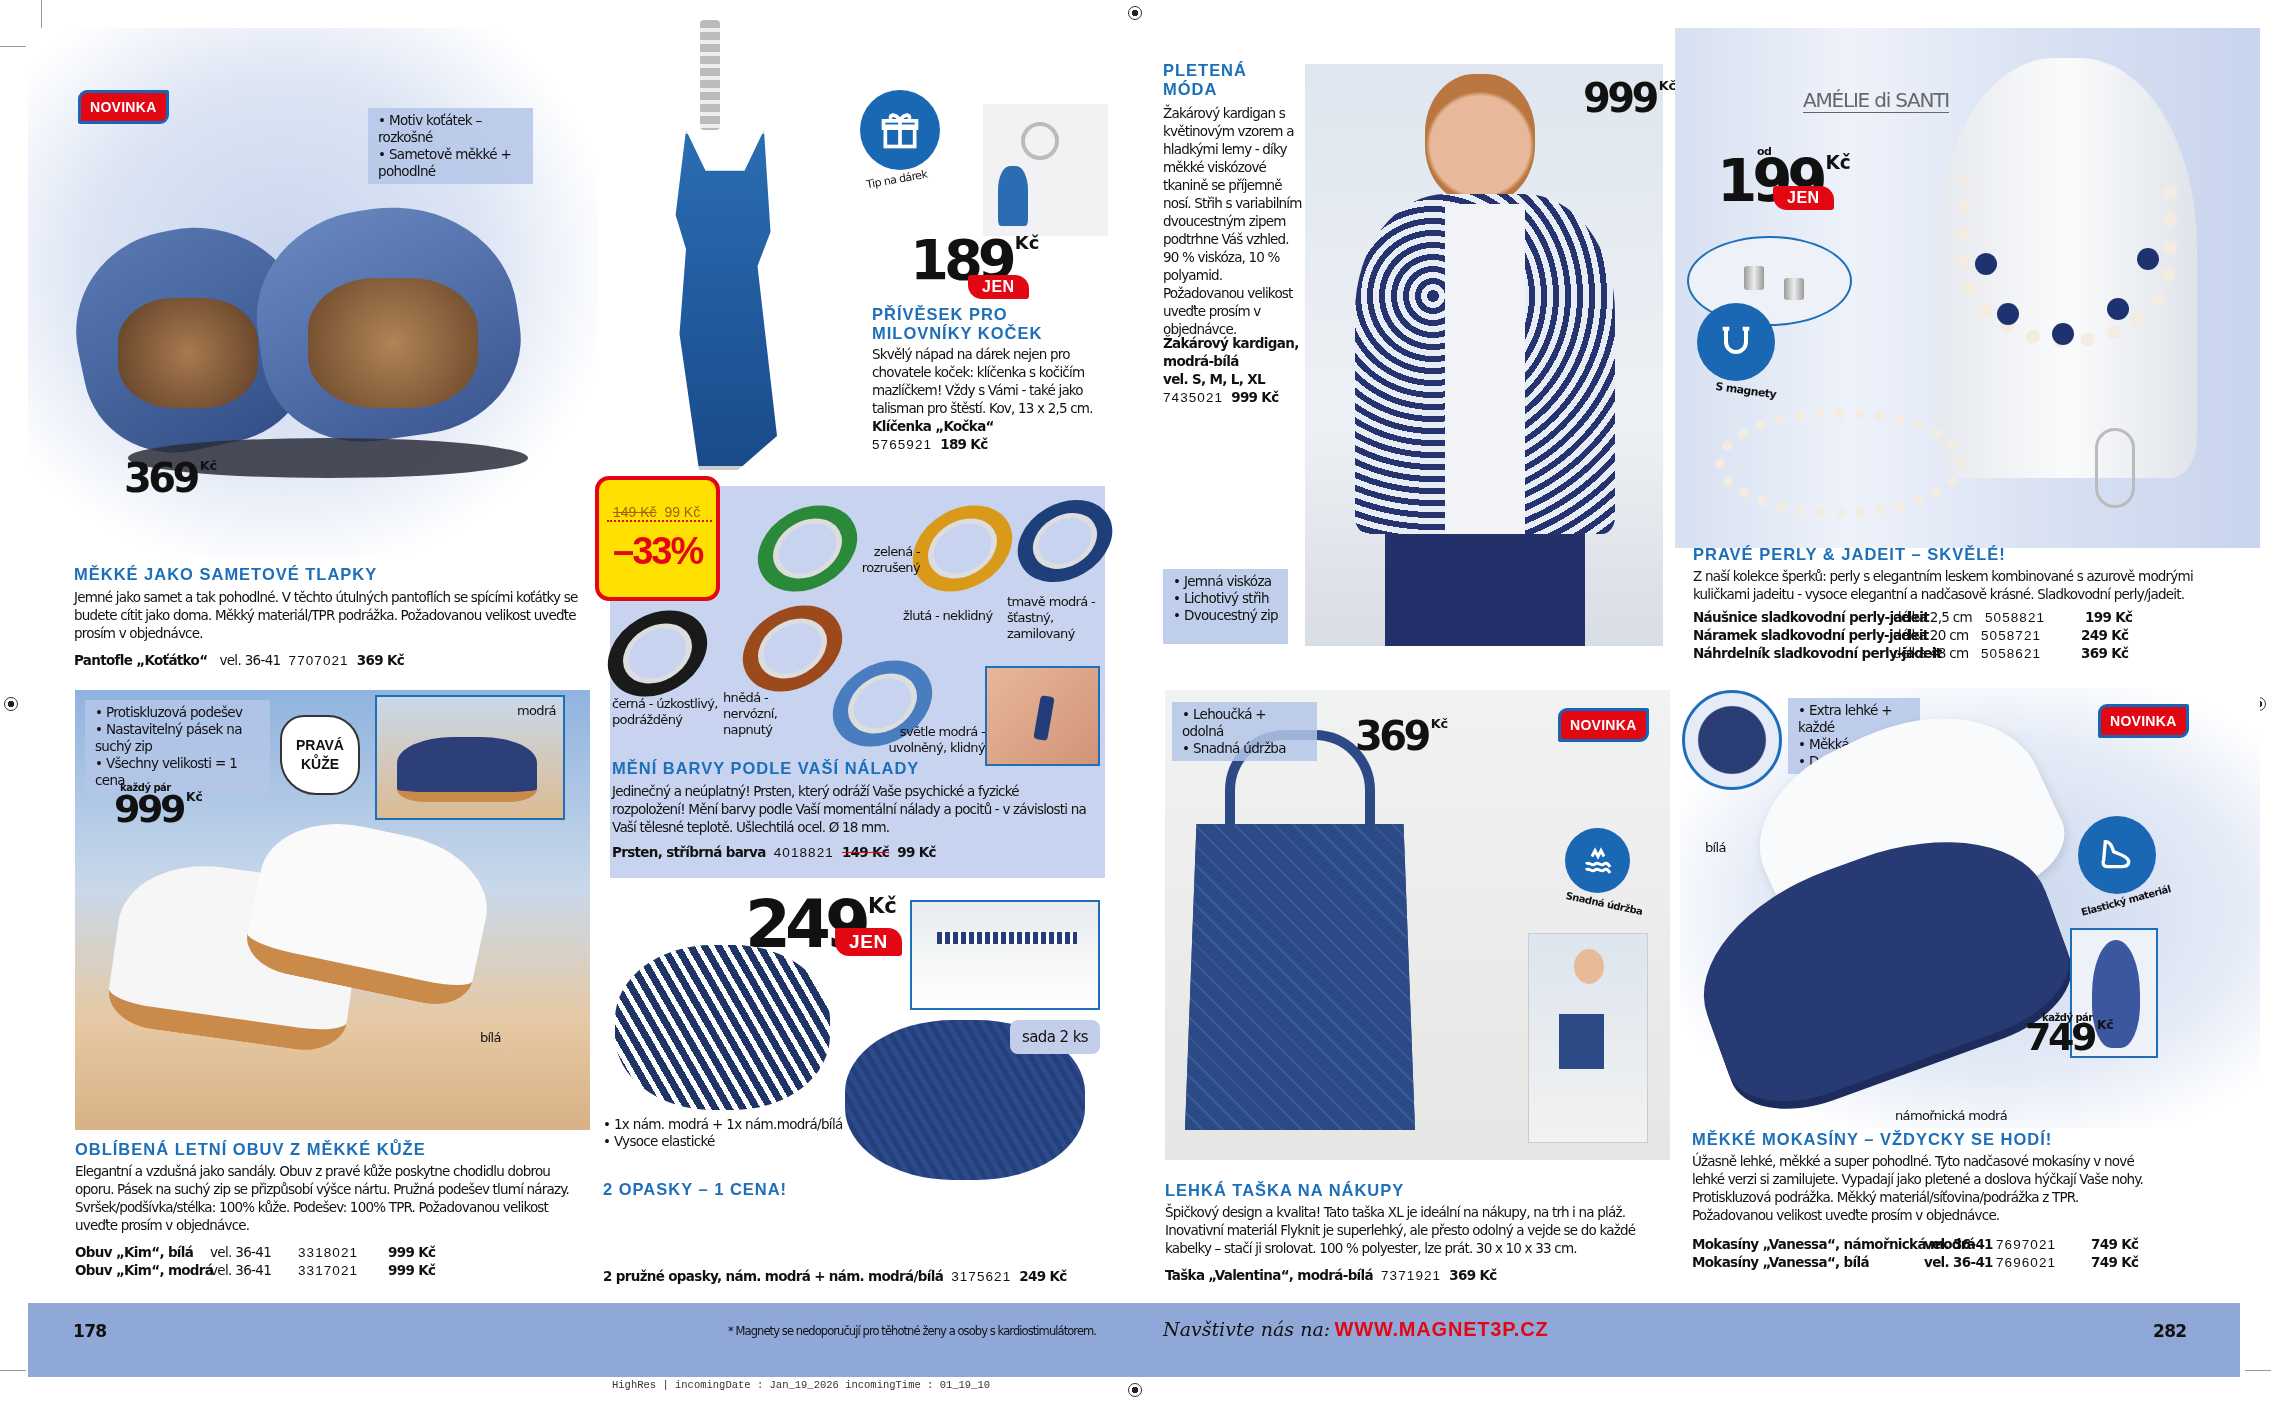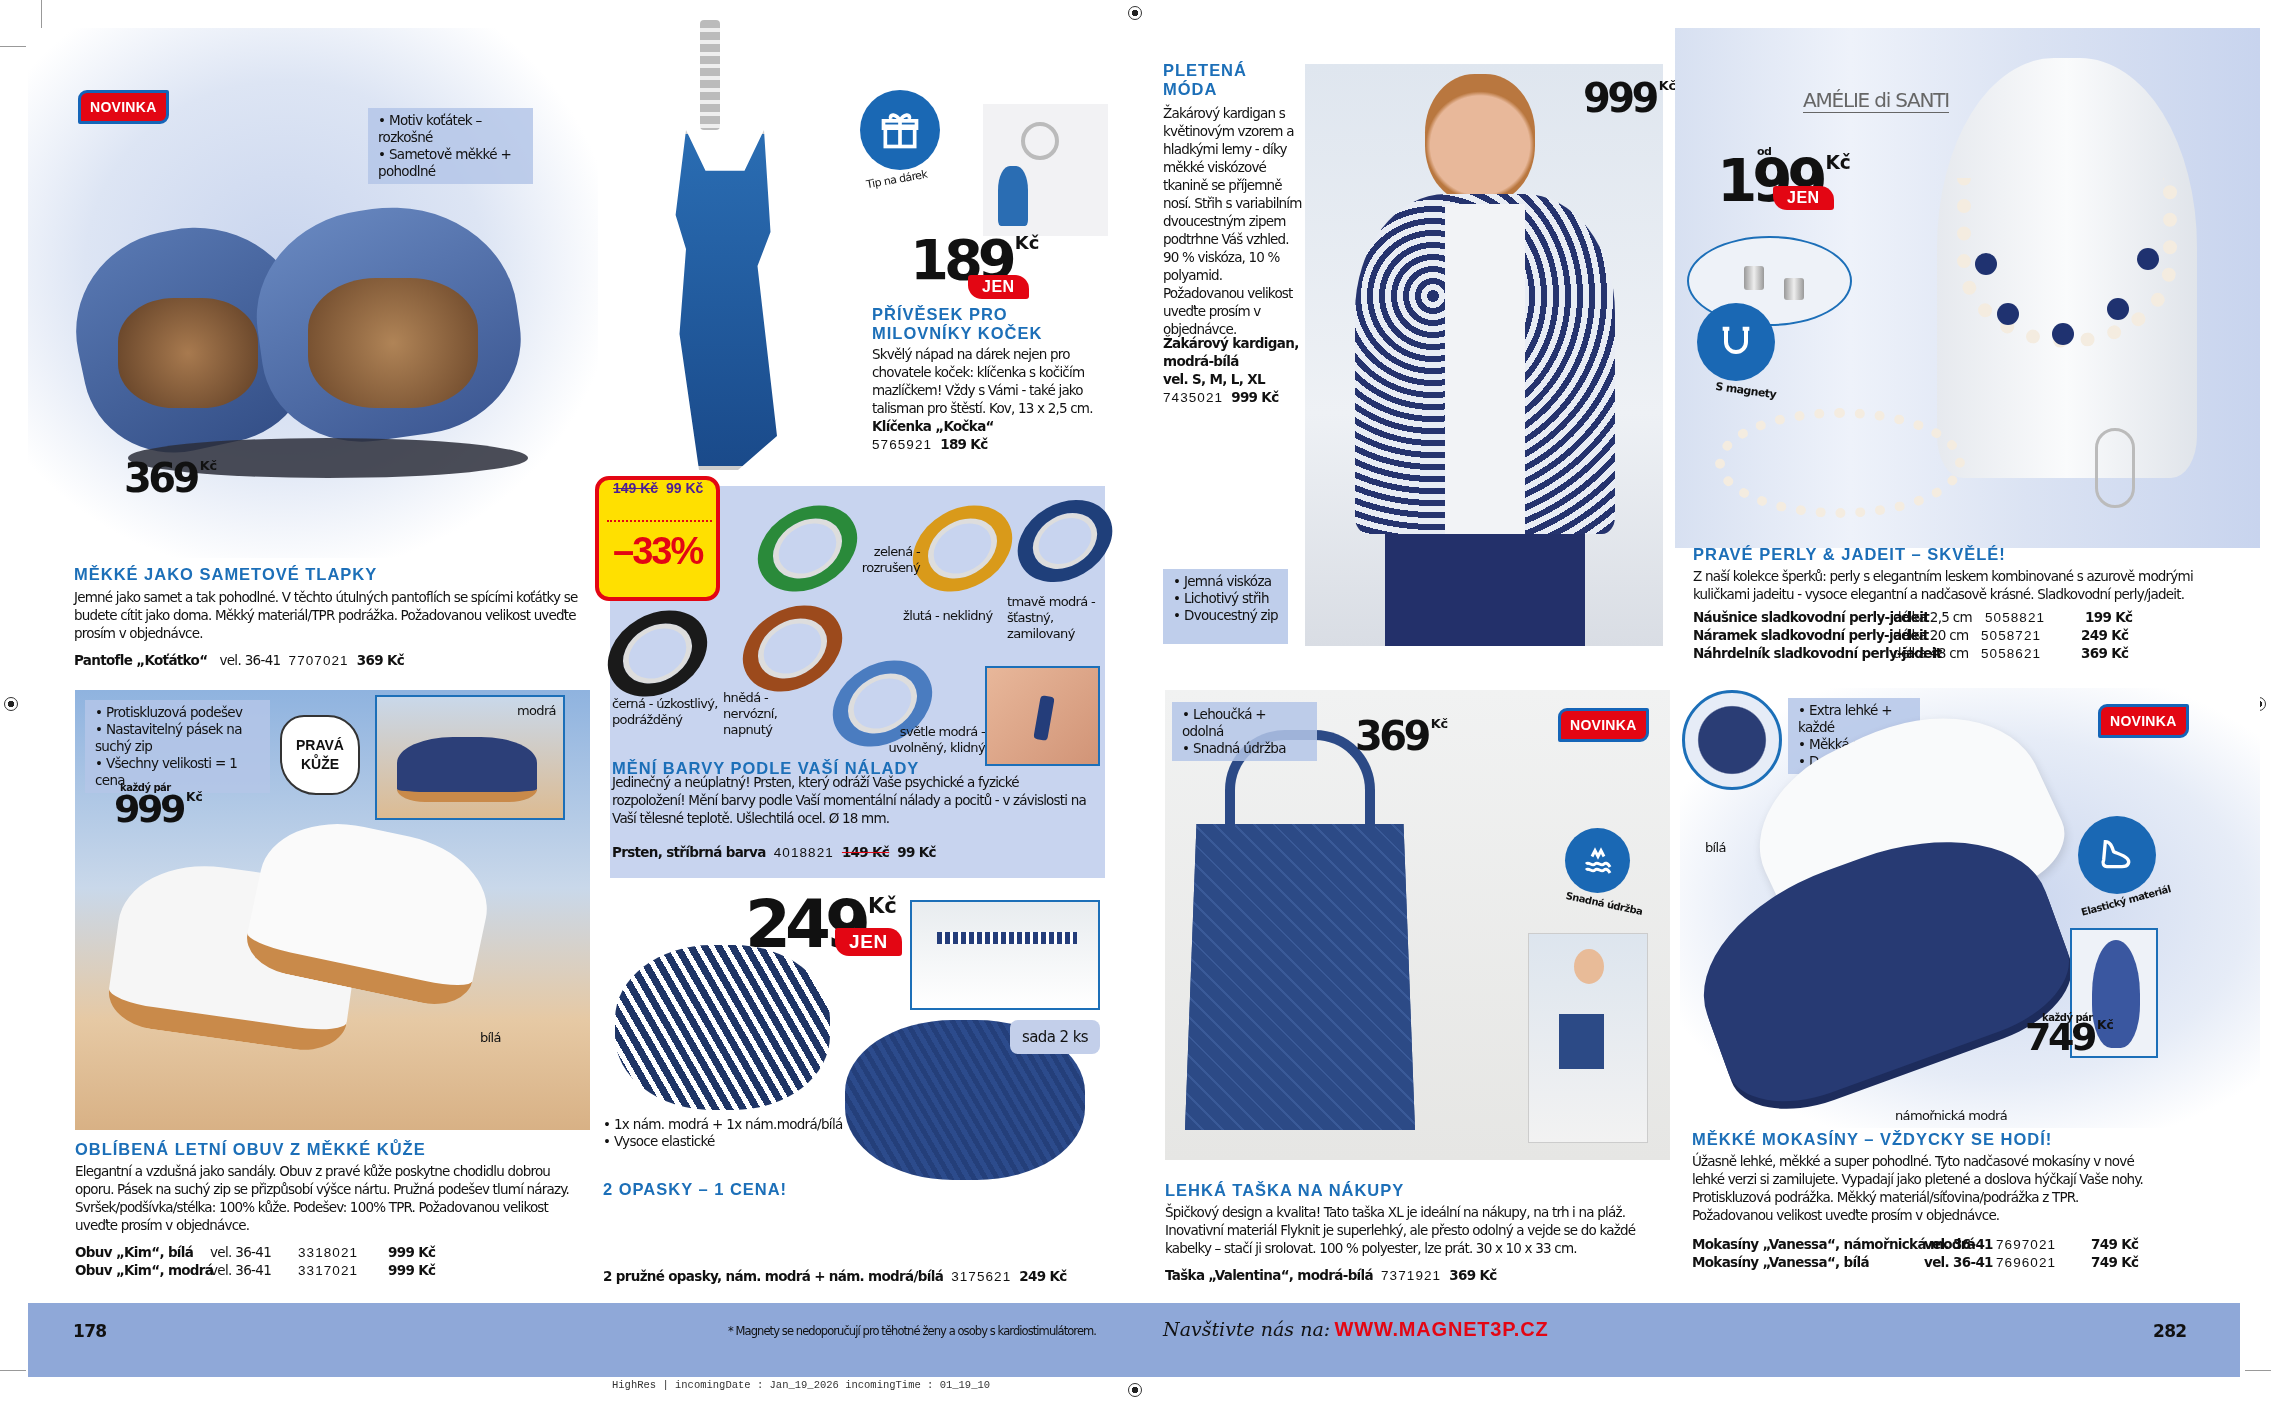--- a/index.html
+++ b/index.html
@@ -71,42 +71,42 @@
   <div class="abs jen" style="left:368px;top:255px">JEN</div>
   <div class="abs hd" style="left:272px;top:285px;width:240px">PŘÍVĚSEK PRO MILOVNÍKY KOČEK</div>
   <div class="abs txt" style="left:272px;top:325px;width:240px">Skvělý nápad na dárek nejen pro chovatele koček: klíčenka s kočičím mazlíčkem! Vždy s Vámi - také jako talisman pro štěstí. Kov, 13 x 2,5 cm.</div>
   <div class="abs line" style="left:272px;top:397px">Klíčenka „Kočka“</div>
   <div class="abs line" style="left:272px;top:415px"><span class="code">5765921</span>&nbsp;&nbsp;<span>189 Kč</span></div>
 </section>
 
 <section class="abs" style="left:595px;top:476px;width:510px;height:400px">
   <div class="abs" style="left:15px;top:10px;width:495px;height:392px;background:#c8d4ef"></div>
   <div class="abs" style="left:0;top:0;width:125px;height:125px;background:#ffe000;border:4px solid #e30613;border-radius:14px">
-    <div class="abs" style="left:14px;top:0;font-size:14px;font-weight:bold;color:#4c1d95;white-space:nowrap"><span style="text-decoration:line-through">149 Kč</span>&nbsp;&nbsp;<span>99 Kč</span></div>
+    <div class="abs" style="left:14px;top:24px;font-size:14px;font-weight:normal;color:#a16207;white-space:nowrap"><span style="text-decoration:line-through">149 Kč</span>&nbsp;&nbsp;<span>99 Kč</span></div>
     <div class="abs" style="left:8px;top:40px;width:105px;border-top:2px dotted #e30613"></div>
     <div class="abs" style="left:14px;top:50px;font-size:38px;font-weight:bold;color:#e30613;letter-spacing:-2px">–33%</div>
   </div>
 
   <div class="abs" style="left:160px;top:20px;width:105px;height:105px;border-radius:50%;border:16px solid #2a8a3a;box-shadow:inset 0 0 0 6px #ddd;transform:rotate(-30deg) scaleY(.75)"></div>
   <div class="abs" style="left:315px;top:20px;width:105px;height:105px;border-radius:50%;border:16px solid #d99a1a;box-shadow:inset 0 0 0 6px #ddd;transform:rotate(-30deg) scaleY(.75)"></div>
   <div class="abs" style="left:420px;top:15px;width:100px;height:100px;border-radius:50%;border:16px solid #1f3f7a;box-shadow:inset 0 0 0 6px #ddd;transform:rotate(-30deg) scaleY(.75)"></div>
   <div class="abs" style="left:10px;top:125px;width:105px;height:105px;border-radius:50%;border:16px solid #1a1a1a;box-shadow:inset 0 0 0 6px #ddd;transform:rotate(-30deg) scaleY(.75)"></div>
   <div class="abs" style="left:145px;top:120px;width:105px;height:105px;border-radius:50%;border:16px solid #9c4a1c;box-shadow:inset 0 0 0 6px #ddd;transform:rotate(-30deg) scaleY(.75)"></div>
   <div class="abs" style="left:235px;top:175px;width:105px;height:105px;border-radius:50%;border:16px solid #4a7cc0;box-shadow:inset 0 0 0 6px #ddd;transform:rotate(-30deg) scaleY(.75)"></div>
   <div class="abs caption" style="left:245px;top:68px;width:80px;text-align:right">zelená - rozrušený</div>
   <div class="abs caption" style="left:308px;top:132px;width:100px">žlutá - neklidný</div>
   <div class="abs caption" style="left:412px;top:118px;width:92px">tmavě modrá - šťastný, zamilovaný</div>
   <div class="abs caption" style="left:17px;top:220px;width:110px">černá - úzkostlivý, podrážděný</div>
   <div class="abs caption" style="left:128px;top:214px;width:100px">hnědá - nervózní, napnutý</div>
   <div class="abs caption" style="left:290px;top:248px;width:100px;text-align:right">světle modrá - uvolněný, klidný</div>
   <div class="abs" style="left:390px;top:190px;width:115px;height:100px;background:linear-gradient(135deg,#e8b79a,#d19477);border:2px solid #1c6fb8">
     <div class="abs" style="left:50px;top:28px;width:14px;height:44px;background:#243d7a;border-radius:4px;transform:rotate(10deg)"></div>
   </div>
   <div class="abs hd" style="left:17px;top:283px">MĚNÍ BARVY PODLE VAŠÍ NÁLADY</div>
-  <div class="abs txt" style="left:17px;top:297px;width:480px">Jedinečný a neúplatný! Prsten, který odráží Vaše psychické a fyzické rozpoložení! Mění barvy podle Vaší momentální nálady a pocitů - v závislosti na Vaší tělesné teplotě. Ušlechtilá ocel. Ø 18 mm.</div>
+  <div class="abs txt" style="left:17px;top:306px;width:480px">Jedinečný a neúplatný! Prsten, který odráží Vaše psychické a fyzické rozpoložení! Mění barvy podle Vaší momentální nálady a pocitů - v závislosti na Vaší tělesné teplotě. Ušlechtilá ocel. Ø 18 mm.</div>
   <div class="abs line" style="left:17px;top:367px">
     <span>Prsten, stříbrná barva</span>&nbsp;&nbsp;<span class="code">4018821</span>&nbsp;&nbsp;<span style="text-decoration:line-through;text-decoration-color:#e30613">149 Kč</span>&nbsp;&nbsp;<span>99 Kč</span>
   </div>
 </section>
 
 <section class="abs" style="left:70px;top:690px;width:520px;height:585px">
   <div class="abs photo" style="left:5px;top:0;width:515px;height:440px;background:linear-gradient(180deg,#8fb3df 0%,#c9d8ea 45%,#e6c9a4 75%,#d8b185 100%)">
     <div class="abs" style="left:40px;top:180px;width:240px;height:170px;background:#f6f6f6;border-radius:40% 40% 20% 20%;border-bottom:22px solid #c98a4a;transform:rotate(8deg)"></div>
     <div class="abs" style="left:180px;top:140px;width:230px;height:160px;background:#fafafa;border-radius:40% 40% 20% 20%;border-bottom:22px solid #c98a4a;transform:rotate(12deg)"></div>
   </div>

